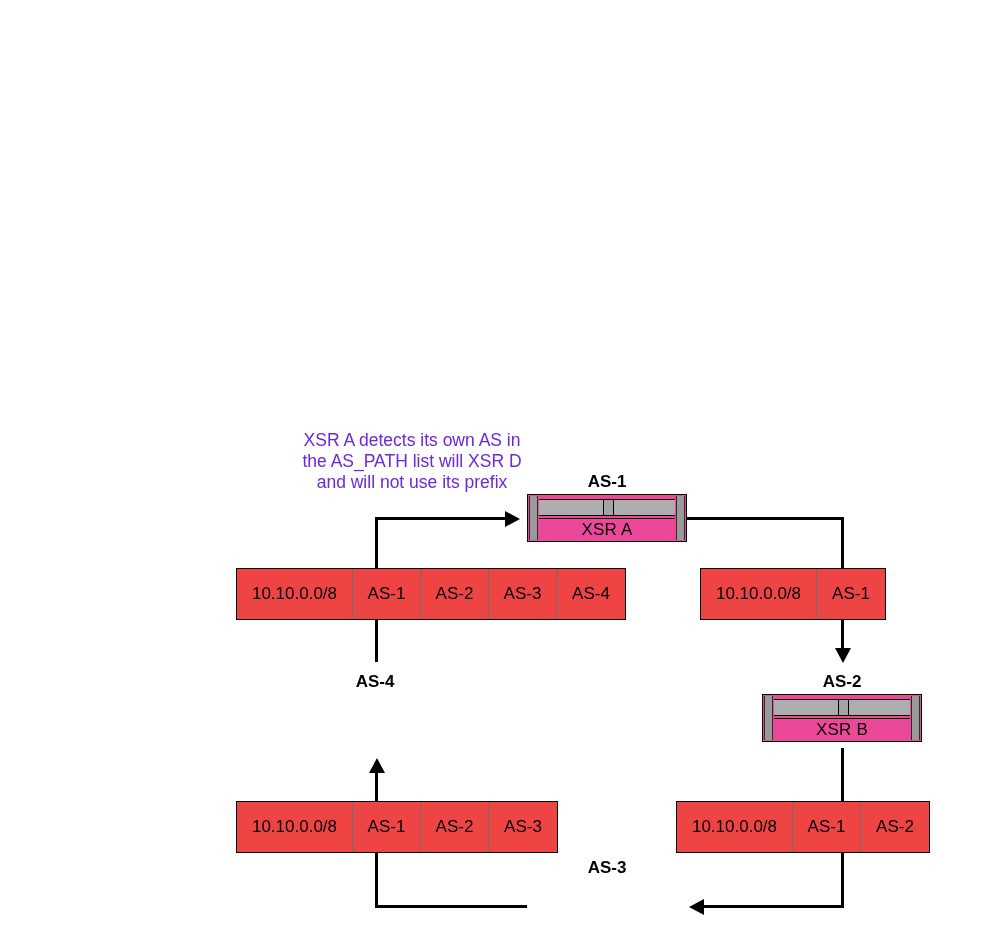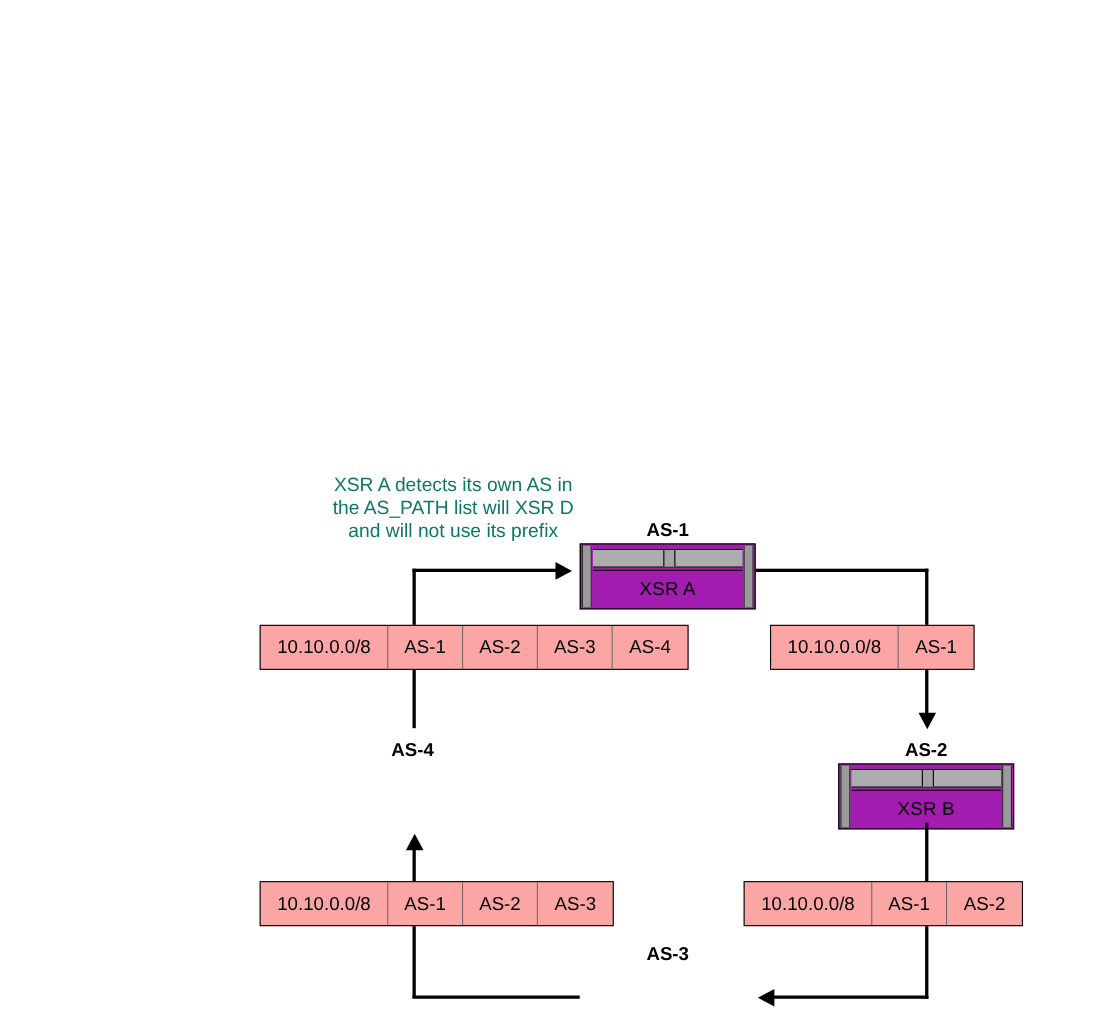--- a/index.html
+++ b/index.html
@@ -15,41 +15,41 @@
     font-family: "Liberation Sans", sans-serif;
     overflow: hidden;
   }
 
   
   .annotation {
     position: absolute;
     text-align: center;
     font-size: 17.5px;
     line-height: 21px;
-    color: #0f766e;
+    color: #6d28d9;
     white-space: nowrap;
   }
 
   
   .as-label {
     position: absolute;
     font-size: 17px;
     font-weight: bold;
     color: #000000;
     text-align: center;
     white-space: nowrap;
   }
 
   
   .router {
     position: absolute;
     box-sizing: border-box;
     width: 160px;
-    height: 60px;
-    background: #a21caf;
+    height: 48px;
+    background: #ec4899;
     border: 1.5px solid #000000;
   }
   .router .rail-left,
   .router .rail-right {
     position: absolute;
     top: 1px;
     bottom: 1px;
     width: 7px;
     background: #9a9a9a;
     border-left: 1px solid #2b2b2b;
@@ -98,22 +98,22 @@
     font-size: 17px;
     color: #000000;
     letter-spacing: 0.2px;
   }
 
   
   .path-table {
     position: absolute;
     display: flex;
     box-sizing: border-box;
-    height: 41px;
-    background: #fca5a5;
+    height: 52px;
+    background: #ef4444;
     border: 1.5px solid #000000;
     z-index: 5;
   }
   .path-table .cell {
     box-sizing: border-box;
     display: flex;
     align-items: center;
     justify-content: center;
     font-size: 17px;
     color: #000000;

